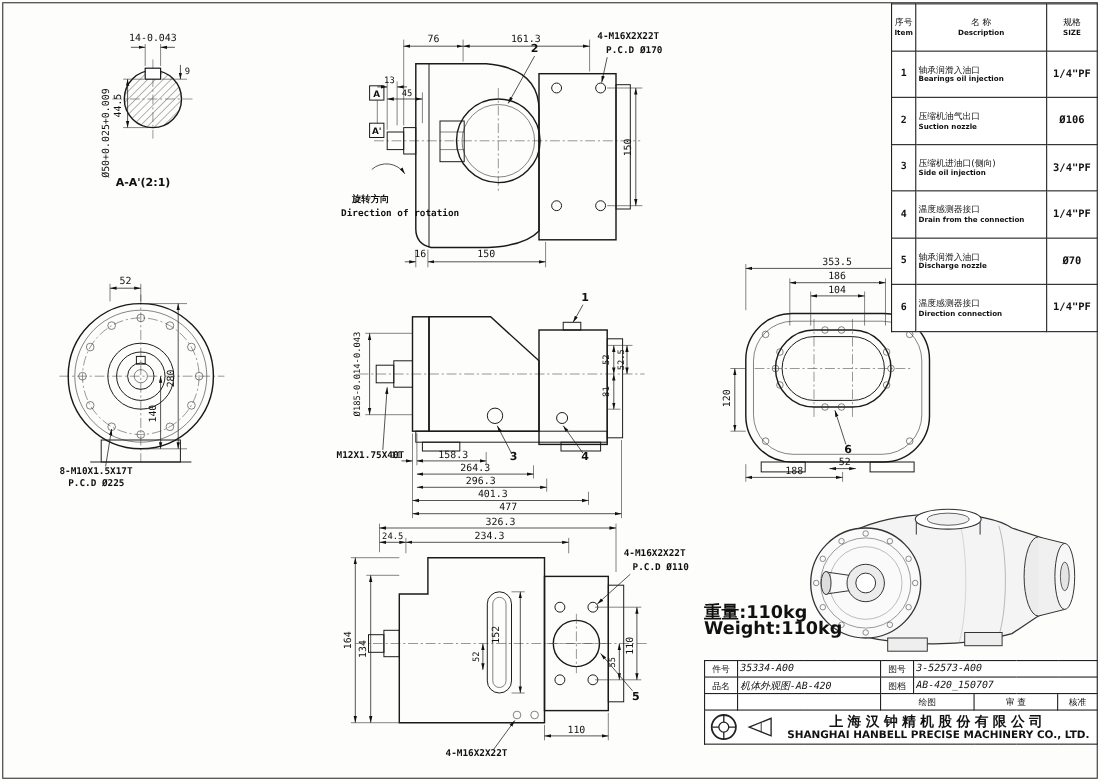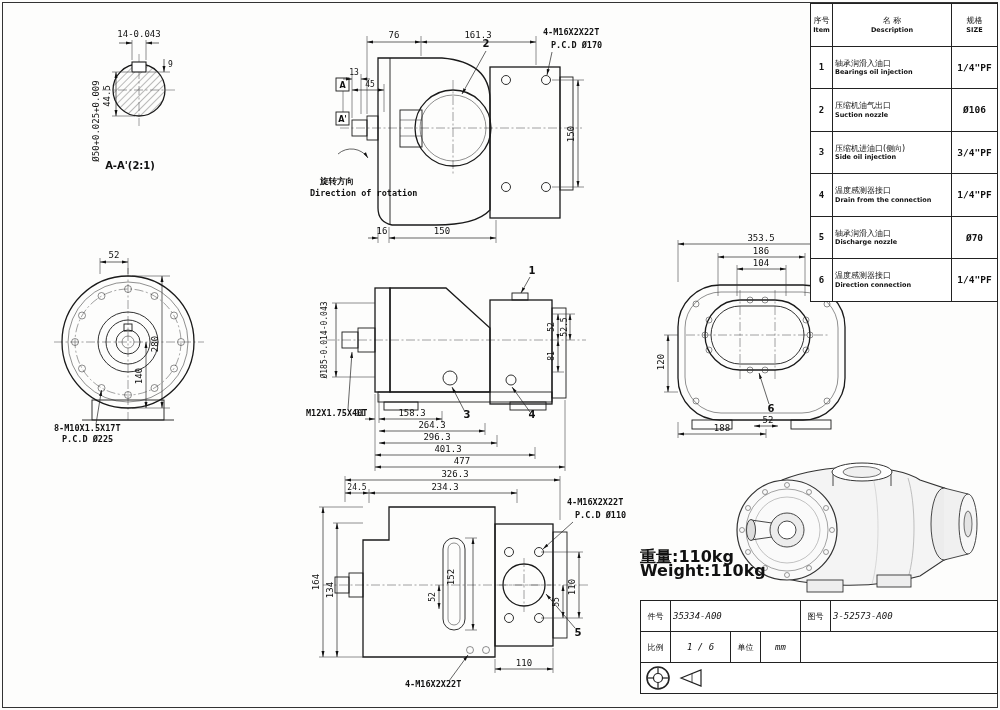--- a/index.html
+++ b/index.html
@@ -32,21 +32,21 @@
   .ports .cn { font-size:8px; line-height:9.5px; }
   .ports .en { font-size:6.5px; line-height:8px; white-space:nowrap; overflow:hidden;font-weight:bold; }
   .ports td.c-item { text-align:center; font:bold 9px "DejaVu Sans Mono", monospace; }
   .ports td.c-size { text-align:center; font:bold 9.5px "DejaVu Sans Mono", monospace; }
 
   
   .weight { position:absolute; left:640px; top:550px; font-weight:bold; font-size:16px; line-height:14px; }
 
   
   .tblock { position:absolute; left:640px; top:600px; width:357px; border-collapse:collapse; table-layout:fixed; background:#fff; }
-  .tblock td { border:1px solid #222; font-size:8px; height:31px; padding:0 2px; overflow:hidden; white-space:nowrap; vertical-align:middle; }
+  .tblock td { border:1px solid #222; font-size:8px; height:15px; padding:0 2px; overflow:hidden; white-space:nowrap; vertical-align:middle; }
   .tblock td.lbl { text-align:center; }
   .tblock td.val { font-family:"DejaVu Sans Mono", monospace; font-size:9px;font-style:italic; }
   .tblock td.ctr { text-align:center; }
   .tblock td.company-cell { height:31px; padding:1px 4px; }
   .company { display:flex; align-items:center; gap:8px; height:100%; }
   .cotext { flex:1; text-align:center; }
   .co-cn { font-size:12.5px; font-weight:bold; letter-spacing:4px; line-height:14px; }
   .co-en { font-size:9.5px; font-weight:bold; line-height:11px; }
 </style>
 </head>
@@ -573,40 +573,50 @@
         <col style="width:36px">
   </colgroup>
   <tbody>
         <tr>
     <td class="lbl">件号</td>
     <td class="val" colspan="3">35334-A00</td>
     <td class="lbl">图号</td>
     <td class="val" colspan="4">3-52573-A00</td>
   </tr>
   <tr>
-    <td class="lbl">比例</td>
-    <td class="val ctr">1 / 6</td>
-    <td class="lbl">单位</td>
-    <td class="val ctr">mm</td>
-    <td colspan="5"></td>
+    <td class="lbl">品名</td>
+    <td class="val" colspan="3">机体外观图-AB-420</td>
+    <td class="lbl">图档</td>
+    <td class="val" colspan="4">AB-420_150707</td>
+  </tr>
+  <tr>
+    <td></td>
+    <td colspan="3"></td>
+    <td class="lbl" colspan="2">绘图</td>
+    <td class="lbl" colspan="2">审 查</td>
+    <td class="lbl">核准</td>
   </tr>
   <tr>
     <td colspan="9" class="company-cell">
       <div class="company">
         <svg width="26" height="26" viewBox="0 0 26 26">
           <circle cx="13" cy="13" r="11" fill="none" stroke="#222" stroke-width="1.6"></circle>
           <circle cx="13" cy="13" r="4.5" fill="none" stroke="#222" stroke-width="1.2"></circle>
           <line x1="13" y1="2.5" x2="13" y2="8.5" stroke="#222" stroke-width="1.2"></line>
           <line x1="13" y1="17.5" x2="13" y2="23.5" stroke="#222" stroke-width="1.2"></line>
           <line x1="2.5" y1="13" x2="8.5" y2="13" stroke="#222" stroke-width="1.2"></line>
           <line x1="17.5" y1="13" x2="23.5" y2="13" stroke="#222" stroke-width="1.2"></line>
         </svg>
         <svg width="26" height="20" viewBox="0 0 26 20">
           <path d="M2,10 L22,2 L22,18 Z" fill="none" stroke="#222" stroke-width="1.2"></path>
           <line x1="13" y1="5.5" x2="13" y2="14.5" stroke="#222" stroke-width="0.8"></line>
         </svg>
+        <div class="cotext">
+          <div class="co-cn">上海汉钟精机股份有限公司</div>
+          <div class="co-en">SHANGHAI HANBELL PRECISE MACHINERY CO., LTD.</div>
+        </div>
       </div>
     </td>
   </tr>
 </tbody>
     </table>
 
 </div>
 
 </body></html>

